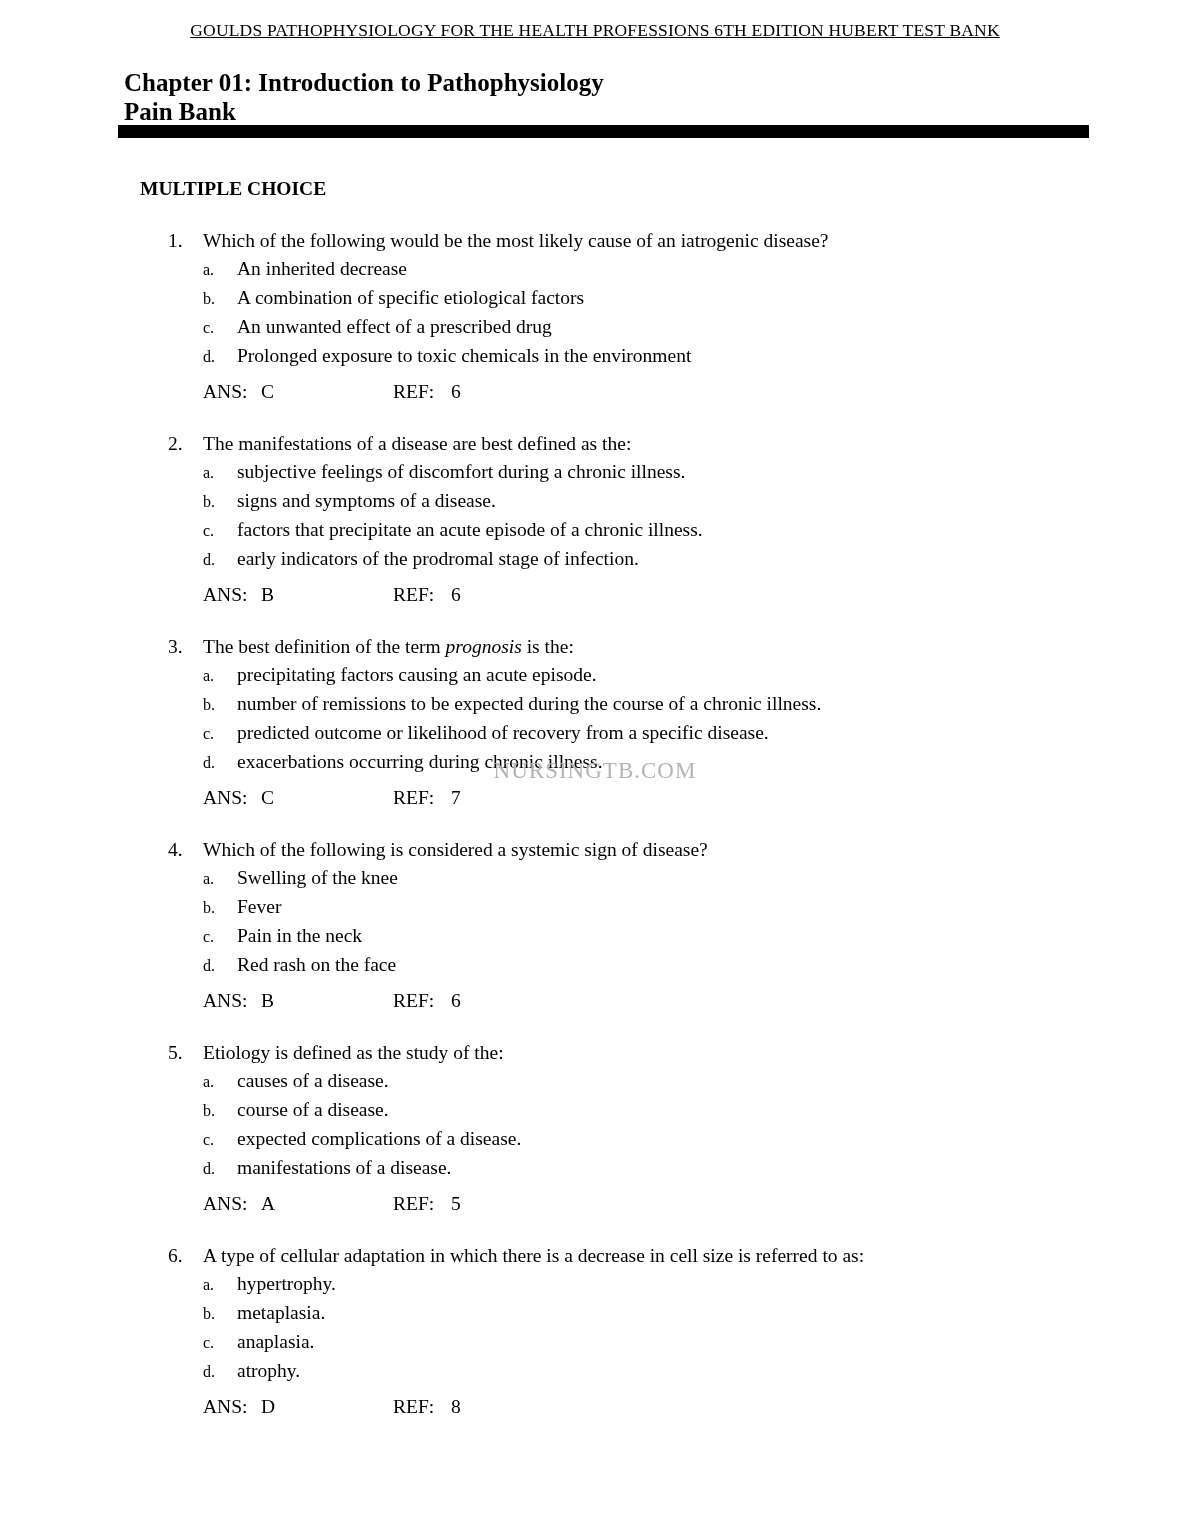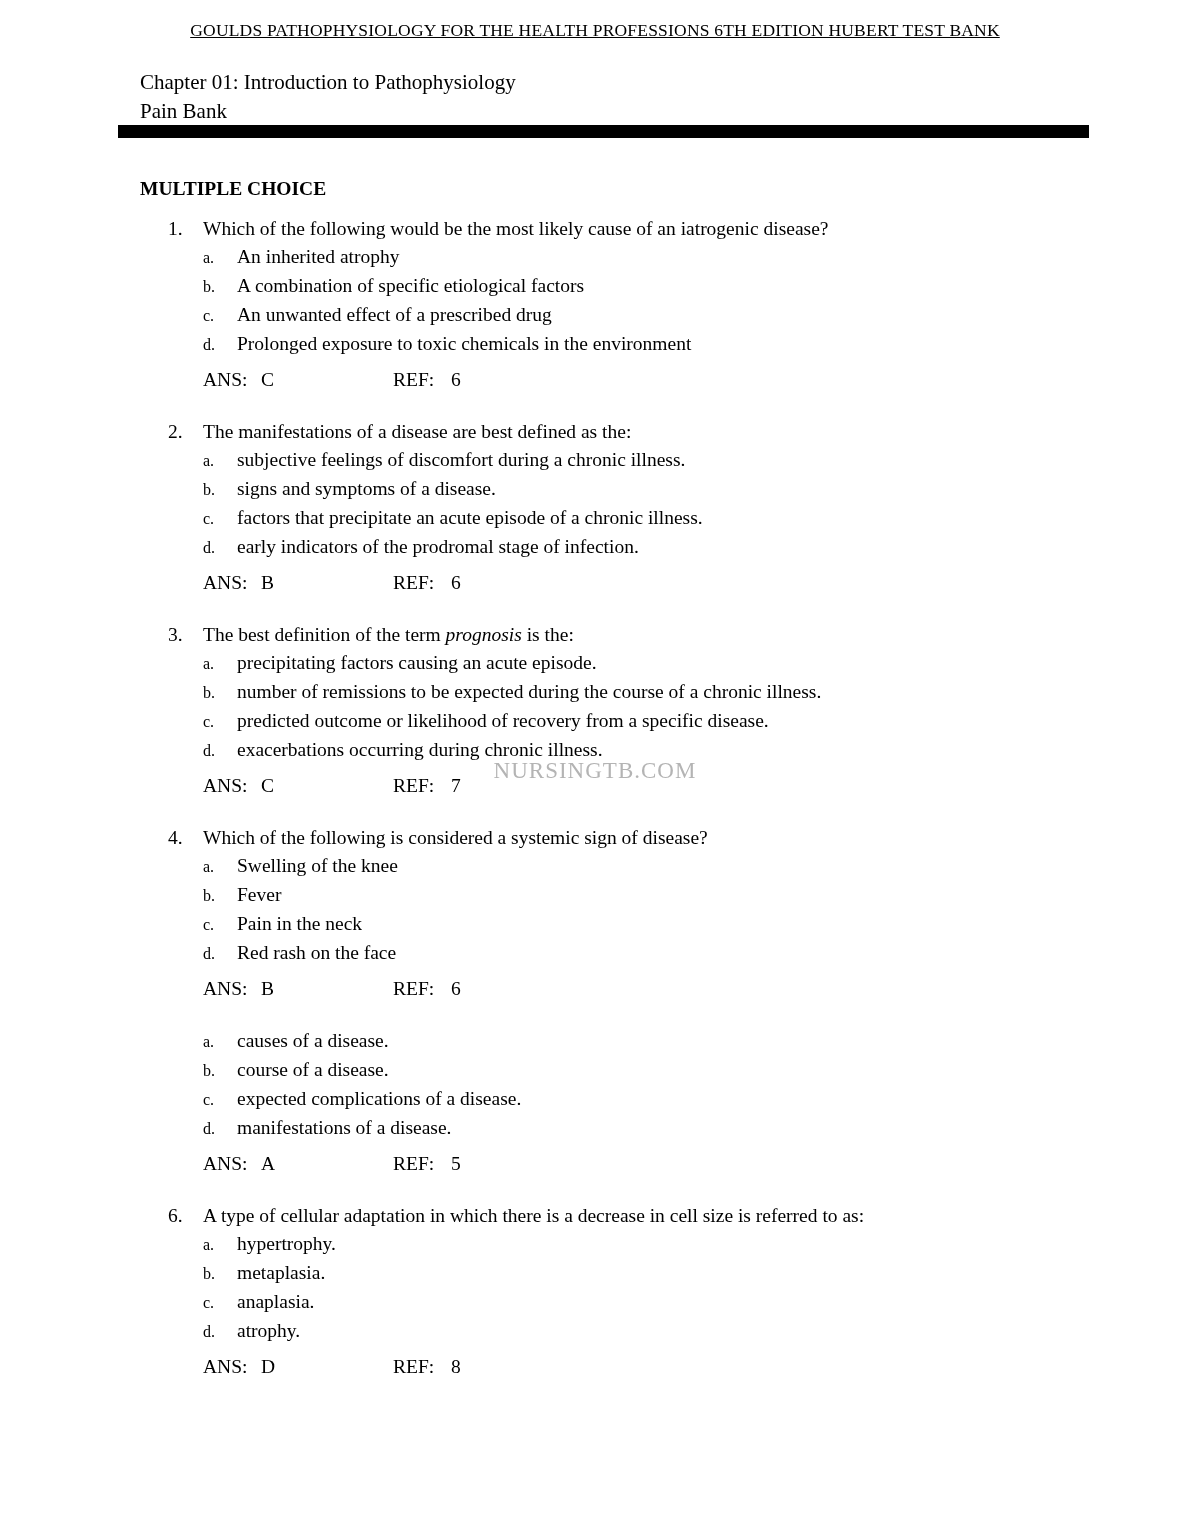--- a/index.html
+++ b/index.html
@@ -18,43 +18,43 @@
     left: 0;
     width: 100%;
     text-align: center;
     font-size: 17.5px;
     letter-spacing: 0.2px;
   }
   .top-header span { text-decoration: underline; }
   .title-block {
     position: absolute;
     top: 68px;
-    left: 140px;
-    font-weight: normal;
-    font-size: 21px;
+    left: 124px;
+    font-weight: bold;
+    font-size: 25px;
     line-height: 29px;
   }
   .thick-rule {
     position: absolute;
     top: 125px;
     left: 118px;
     width: 971px;
     height: 13px;
     background: #000000;
   }
   .mc-heading {
     position: absolute;
     top: 178px;
     left: 140px;
     font-weight: bold;
     font-size: 19.5px;
   }
   .questions {
     position: absolute;
-    top: 215px;
+    top: 227px;
     left: 140px;
     width: 950px;
     font-size: 19.5px;
     line-height: 28px;
   }
   .question { margin-bottom: 24px; }
   .q-line { padding-left: 28px; }
   .q-num { display: inline-block; width: 35px; }
   .opt { padding-left: 63px; display: flex; align-items: baseline; }
   .opt-letter {
@@ -111,21 +111,21 @@
   <div class="mc-heading">MULTIPLE CHOICE</div>
 
   <div class="questions">
 
     <div class="question">
       <div class="q-line">
         <span class="q-num">1.</span><span>Which of the following would be the most likely cause of an iatrogenic disease?</span>
       </div>
       <div class="opt">
           <span class="opt-letter">a.</span>
-          <span>An inherited atrophy</span>
+          <span>An inherited decrease</span>
         </div>
       <div class="opt">
           <span class="opt-letter">b.</span>
           <span>A combination of specific etiological factors</span>
         </div>
       <div class="opt">
           <span class="opt-letter">c.</span>
           <span>An unwanted effect of a prescribed drug</span>
         </div>
       <div class="opt">
@@ -206,20 +206,23 @@
       <div class="opt">
           <span class="opt-letter">d.</span>
           <span>Red rash on the face</span>
         </div>
       <div class="ans-row">
         <span class="ans-label">ANS:</span><span class="ans-value">B</span><span class="ref-label">REF:</span><span>6</span>
       </div>
     </div>
 
     <div class="question">
+      <div class="q-line">
+        <span class="q-num">5.</span><span>Etiology is defined as the study of the:</span>
+      </div>
       <div class="opt">
           <span class="opt-letter">a.</span>
           <span>causes of a disease.</span>
         </div>
       <div class="opt">
           <span class="opt-letter">b.</span>
           <span>course of a disease.</span>
         </div>
       <div class="opt">
           <span class="opt-letter">c.</span>

